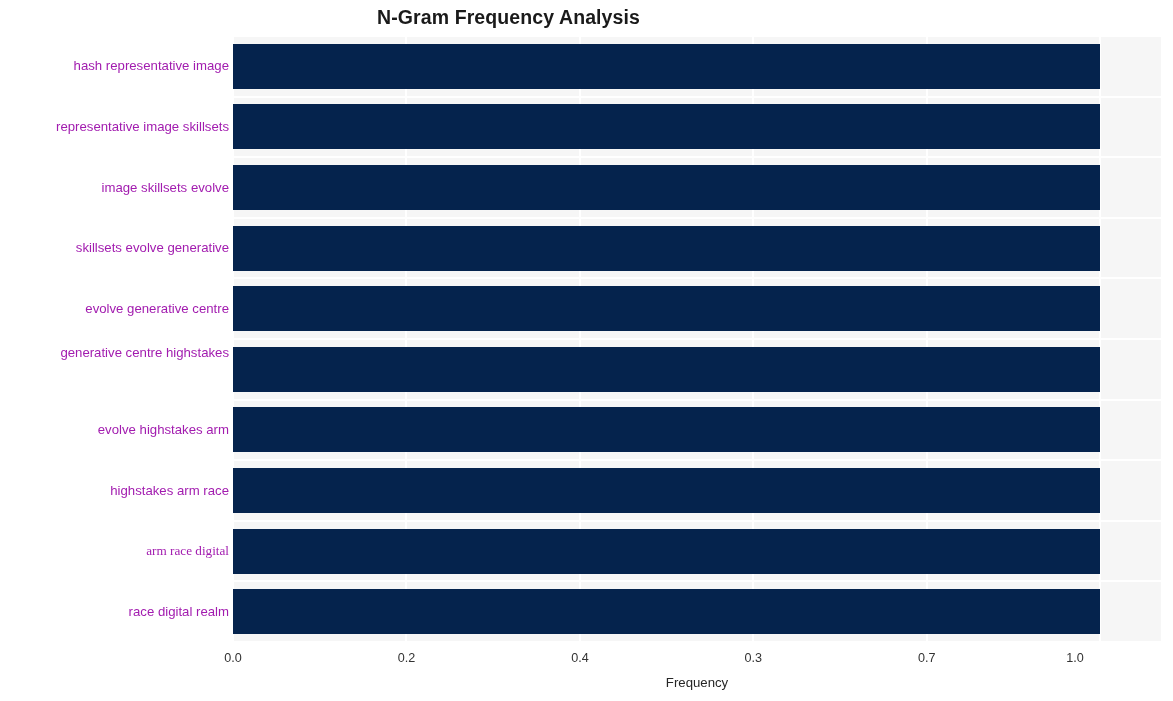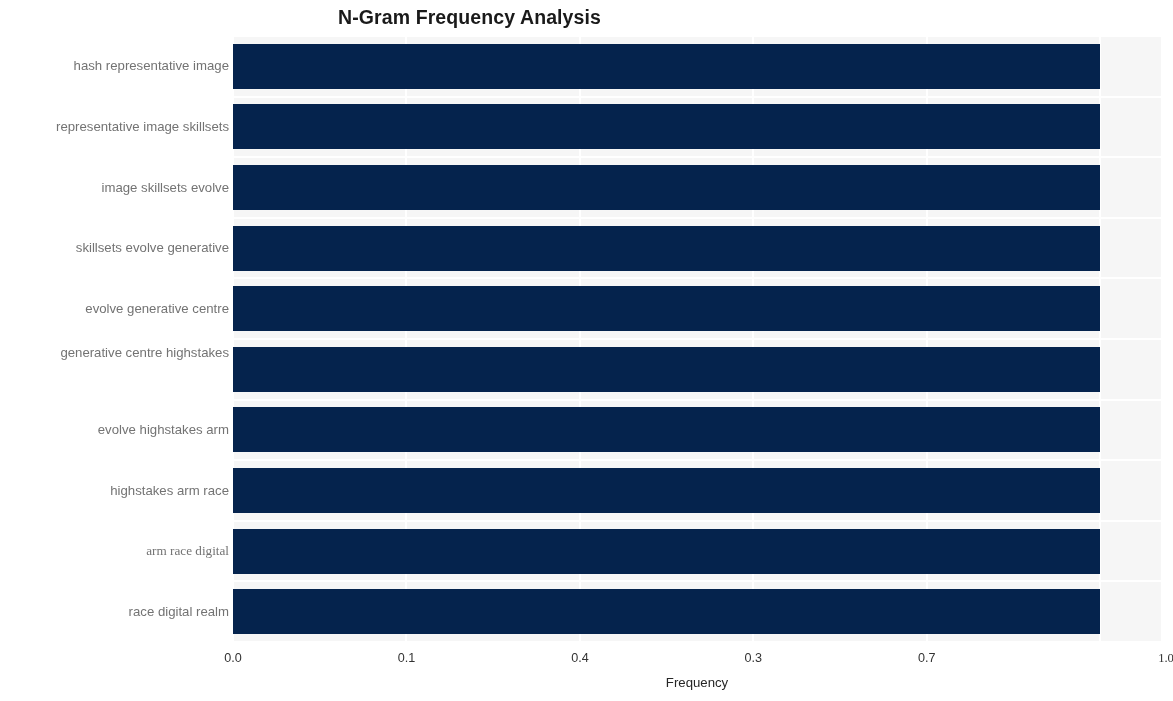--- a/index.html
+++ b/index.html
@@ -28,20 +28,21 @@
   #chart-title {
     position: absolute;
     left: 0;
     top: 6px;
     width: 939px;
     text-align: center;
     font-size: 19.5px;
     font-weight: bold;
     color: #1a1a1a;
     letter-spacing: 0.1px;
+    padding-left: 39px;
   }
 
   
   #plot-area {
     position: absolute;
     left: 233px;
     top: 36px;
     width: 928px;
     height: 606px;
     background: #f6f6f6;
@@ -68,21 +69,21 @@
     left: 0;
     background: #05234d;
   }
 
   
   .ytick-label {
     position: absolute;
     right: 944px;  
     text-align: right;
     font-size: 13.2px;
-    color: #737373;
+    color: #a21caf;
     white-space: nowrap;
     line-height: 1;
   }
 
   
   .xtick-label {
     position: absolute;
     top: 652px;
     transform: translateX(-50%);
     font-size: 12.6px;
@@ -151,22 +152,22 @@
       <div class="ytick-label" style="top: 241.1px;">skillsets evolve generative</div>
       <div class="ytick-label" style="top: 301.7px;">evolve generative centre</div>
       <div class="ytick-label" style="top: 346px;">generative centre highstakes</div>
       <div class="ytick-label" style="top: 422.9px;">evolve highstakes arm</div>
       <div class="ytick-label" style="top: 483.5px;">highstakes arm race</div>
       <div class="ytick-label" style="top: 544.1px; font-family: Liberation Serif, serif;">arm race digital</div>
       <div class="ytick-label" style="top: 604.7px;">race digital realm</div>
     </div>
   <div id="xtick-layer">
       <div class="xtick-label" style="left: 233px;">0.0</div>
-      <div class="xtick-label" style="left: 406.458px;">0.1</div>
+      <div class="xtick-label" style="left: 406.458px;">0.2</div>
       <div class="xtick-label" style="left: 579.916px;">0.4</div>
       <div class="xtick-label" style="left: 753.374px;">0.3</div>
       <div class="xtick-label" style="left: 926.832px;">0.7</div>
-      <div class="xtick-label" style="left: 1166px; font-family: Liberation Serif, serif;">1.0</div>
+      <div class="xtick-label" style="left: 1075px;">1.0</div>
     </div>
 
   <div id="xaxis-label">Frequency</div>
 
 </div>
 
 </body></html>

